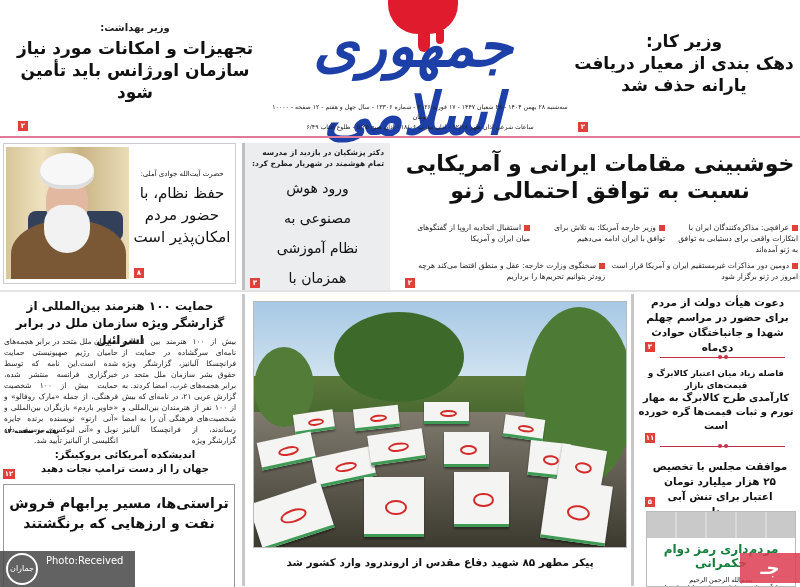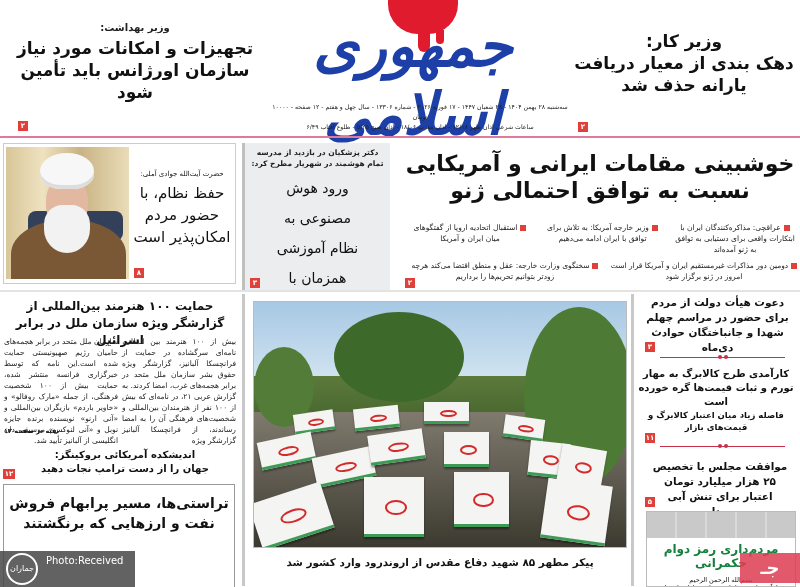--- a/index.html
+++ b/index.html
@@ -16,21 +16,21 @@
   #logo { left: 268px; top: 2px; width: 290px; height: 96px; }
   #logo .blood { position:absolute; left: 120px; top: -4px; width: 70px; height: 36px; background: #e01b2e; border-radius: 0 0 30px 30px; }
   #logo .drip { position:absolute; background:#e01b2e; border-radius: 0 0 8px 8px; }
   #logo .word { position:absolute; left:0; top:10px; width:290px; text-align:center; font-family:"DejaVu Serif", serif; font-size:58px; font-weight:bold; color:#1c3fa8; font-style: italic; letter-spacing:-2px; }
   #dateline { left: 270px; top: 102px; width: 300px; font-size: 6.2px; line-height: 10px; text-align: center; color:#222; }
 
   .kicker { font-size: 10px; color:#222; }
   .h-xl { font-size: 22px; font-weight: bold; line-height: 27px; }
   .h-l { font-size: 17px; font-weight: bold; line-height: 22px; }
   .h-s { font-size: 11px; font-weight: bold; line-height: 15px; }
-  .small { font-size: 7.5px; line-height: 11px; color:#222; }
+  .small { font-size: 7.5px; line-height: 11px; color:#222;text-align:right; }
   .bullet::before { content: ""; display:inline-block; width:6px; height:6px; background:#e0403a; margin-left:3px; vertical-align: middle; }
 
   #photo { left: 253px; top: 301px; width: 374px; height: 247px; overflow:hidden; background: linear-gradient(#a7c8e4 0%, #cfe2f0 30%, #5d7a3c 30%, #4b6a31 45%, #807a6e 45%, #3c3a30 100%); border:1px solid #bbb; }
   .coffin { position:absolute; background:#f4f4f2; border-bottom: 3px solid #3e9a55; box-shadow: 0 2px 2px rgba(0,0,0,.4); }
   .coffin::after { content:""; position:absolute; left:35%; top:40%; width:30%; height:20%; border:2px solid #d42a2a; border-radius: 50%; }
   .tree { position:absolute; background:#3d6a2a; border-radius: 50%; }
 
   #portrait { left: 6px; top: 147px; width: 123px; height: 132px; overflow:hidden; background: linear-gradient(90deg,#d8c699 0%,#efe2c0 30%,#c9b384 60%,#e9dcb8 100%); }
   #portrait .robe { position:absolute; left:5px; bottom:-10px; width:115px; height:70px; background:#7a5836; border-radius: 50% 50% 0 0; }
   #portrait .chair { position:absolute; left:22px; bottom:38px; width:95px; height:30px; background:#32405a; border-radius: 8px; }
@@ -157,22 +157,22 @@
 <div class="abs c h-s" style="left:640px;top:295px;width:155px;font-size:10.5px;line-height:15px;">دعوت هیأت دولت از مردم برای حضور در مراسم چهلم شهدا و جانباختگان حوادث دی‌ماه</div>
 <div class="badge" style="left:645px;top:342px;">۳</div>
 <div class="divider" style="left:660px;top:357px;width:125px;">
     <div class="dots">
       <i></i>
       <i></i>
     </div>
   </div>
 
 <div class="abs c" style="left:635px;top:367px;width:162px;">
+  <div style="font-size:8.5px;font-weight:bold;line-height:12px;">فاصله زیاد میان اعتبار کالابرگ و قیمت‌های بازار</div>
   <div style="font-size:10px;font-weight:bold;line-height:14px;">کارآمدی طرح کالابرگ به مهار تورم و ثبات قیمت‌ها گره خورده است</div>
-  <div style="font-size:8.5px;font-weight:bold;line-height:12px;">فاصله زیاد میان اعتبار کالابرگ و قیمت‌های بازار</div>
 </div>
 <div class="badge" style="left:645px;top:433px;">۱۱</div>
 <div class="divider" style="left:660px;top:446px;width:125px;">
     <div class="dots">
       <i></i>
       <i></i>
     </div>
   </div>
 
 <div class="abs c h-s" style="left:650px;top:459px;width:140px;font-size:10.5px;line-height:15px;">موافقت مجلس با تخصیص ۲۵ هزار میلیارد تومان اعتبار برای تنش آبی روستایی</div>

